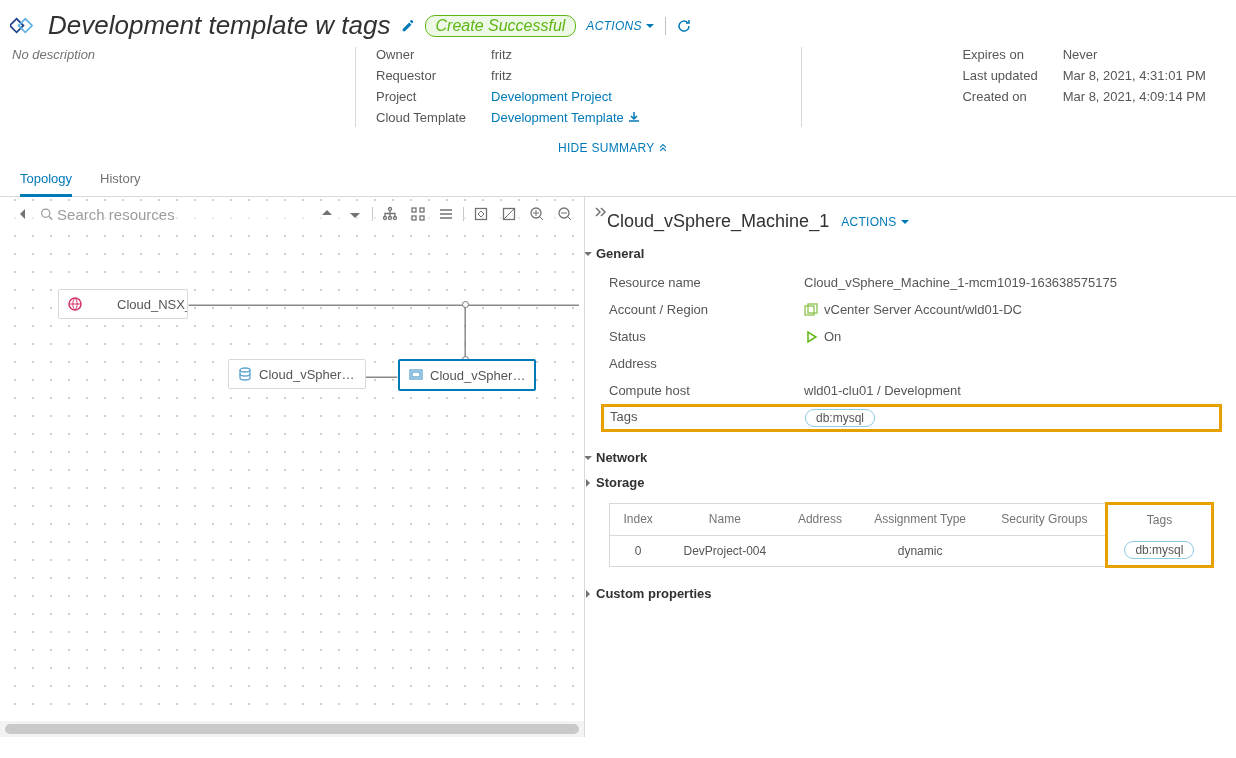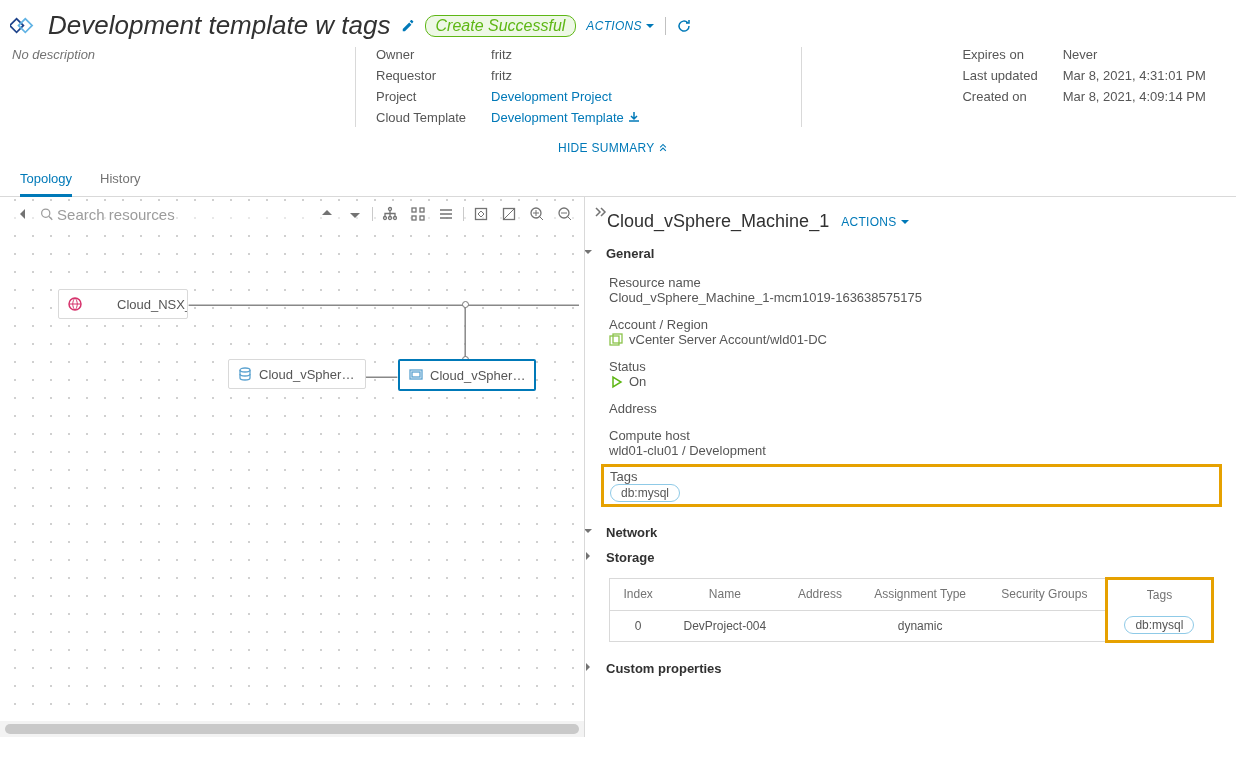--- a/index.html
+++ b/index.html
@@ -142,25 +142,25 @@
   .node.selected { border:2px solid var(--link); }
   .node svg { flex:0 0 auto; margin-right:6px; width:16px; height:16px; }
 
   .canvas-scrollbar { position:absolute; bottom:0; left:0; right:0; height:16px; background:#f3f3f3; }
   .canvas-scrollbar::after { content:""; display:block; margin:3px 5px; height:10px; background:#c9c9c9; border-radius:5px; }
 
   .panel { flex:1; overflow:auto; padding: 14px 22px; position:relative; }
   .panel .expand-handle { position:absolute; left:8px; top:8px; color:var(--muted); cursor:pointer; }
   .panel-title { font-size:18px; color:var(--text-dark); display:flex; align-items:center; gap:12px; margin-bottom:14px; }
 
-  .section-head { display:flex; align-items:flex-start; gap:12px; margin: 10px 0 8px -25px; cursor:pointer; }
+  .section-head { display:flex; align-items:center; gap:2px; margin: 10px 0 8px -25px; cursor:pointer; }
   .section-head .chev { width:12px; height:12px; color:var(--muted); }
   .section-head .t { font-weight:600; color:var(--text-dark); }
   .section-body { margin-left: 2px; margin-bottom:18px; }
-  .detail-row { display:flex; padding:6px 0;flex-direction:column; }
+  .detail-row { display:flex; padding:6px 0; }
   .detail-row .k { width:195px; color:var(--text); }
   .detail-row .v { flex:1; color:var(--text); display:flex; align-items:center; gap:6px;text-align:center; }
   .detail-row .v svg { width:14px; height:14px; }
 
   .tag-pill {
     border:1px solid #8fcae7;
     color:#565656;
     padding:1px 10px;
     border-radius:10px;
     font-size:12px;

